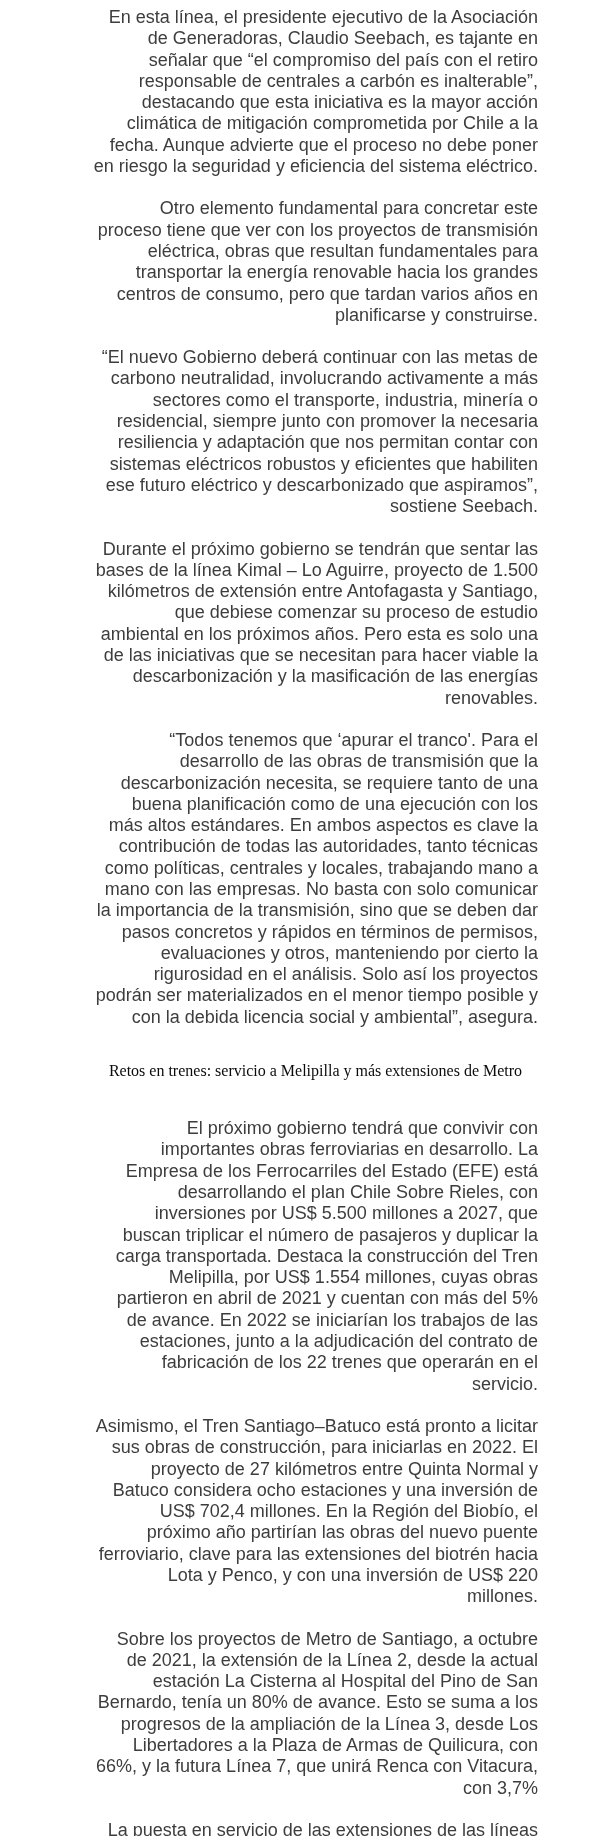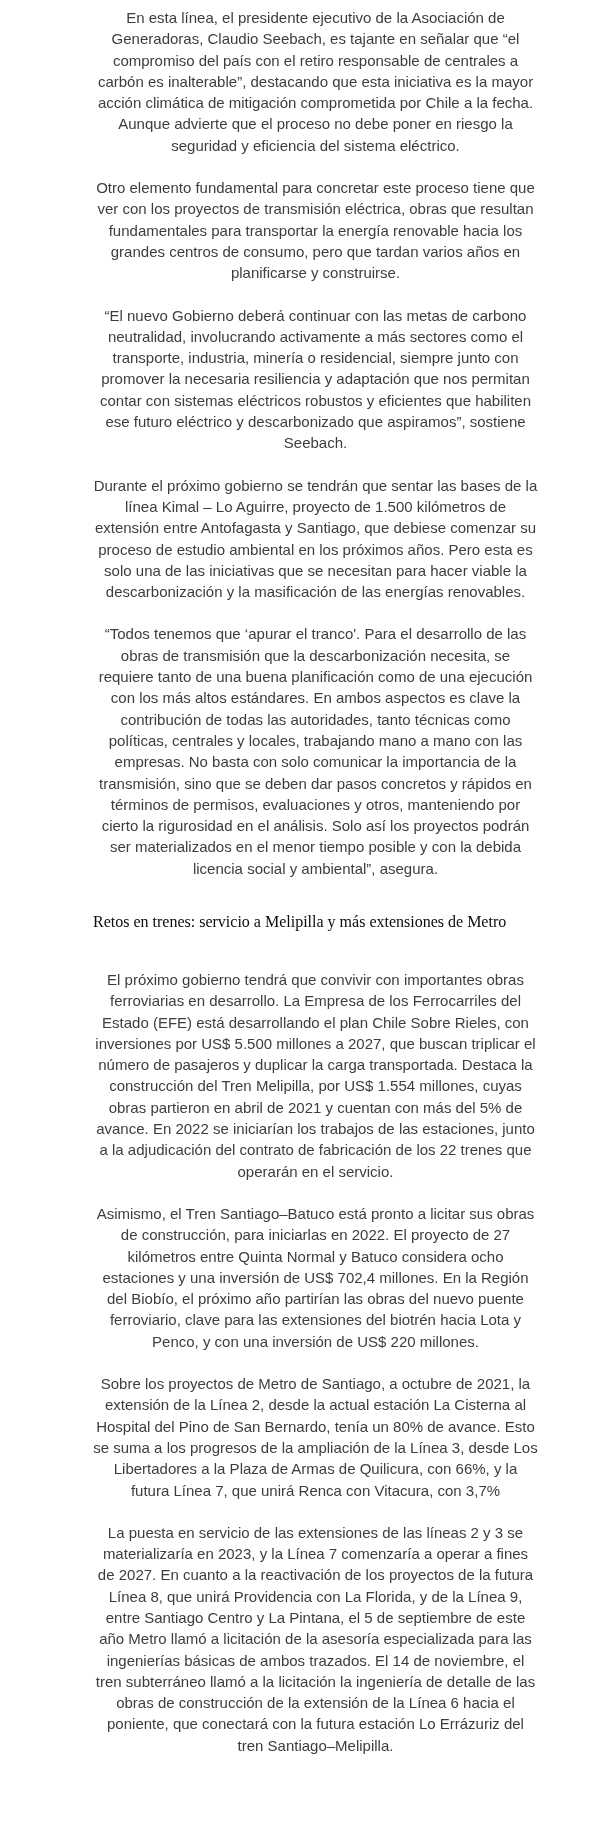--- a/index.html
+++ b/index.html
@@ -11,34 +11,35 @@
     font-family: "Liberation Sans", sans-serif;
   }
   .article {
     box-sizing: border-box;
     width: 610px;
     padding: 7px 72px 0 93px;
   }
   .article p {
     margin: 0 0 21px 0;
     font-family: "Liberation Sans", sans-serif;
-    font-size: 15px;
+    font-size: 18px;
     line-height: 21.3px;
     font-weight: 400;
     color: #3d3d3d;
-    text-align: center;
+    text-align: right;
     letter-spacing: 0;
   }
   .article h2.section-heading {
     font-family: "Liberation Serif", serif;
     font-size: 16px;
     line-height: 26px;
     font-weight: 400;
     color: #0b0b0b;
     margin: 30px 0 34px 0;
+    text-align: center;
   }
 </style>
 </head>
 <body>
 
 <div class="article">
 
   <p>En esta línea, el presidente ejecutivo de la Asociación de Generadoras, Claudio Seebach, es tajante en señalar que “el compromiso del país con el retiro responsable de centrales a carbón es inalterable”, destacando que esta iniciativa es la mayor acción climática de mitigación comprometida por Chile a la fecha. Aunque advierte que el proceso no debe poner en riesgo la seguridad y eficiencia del sistema eléctrico.</p>
 
   <p>Otro elemento fundamental para concretar este proceso tiene que ver con los proyectos de transmisión eléctrica, obras que resultan fundamentales para transportar la energía renovable hacia los grandes centros de consumo, pero que tardan varios años en planificarse y construirse.</p>

